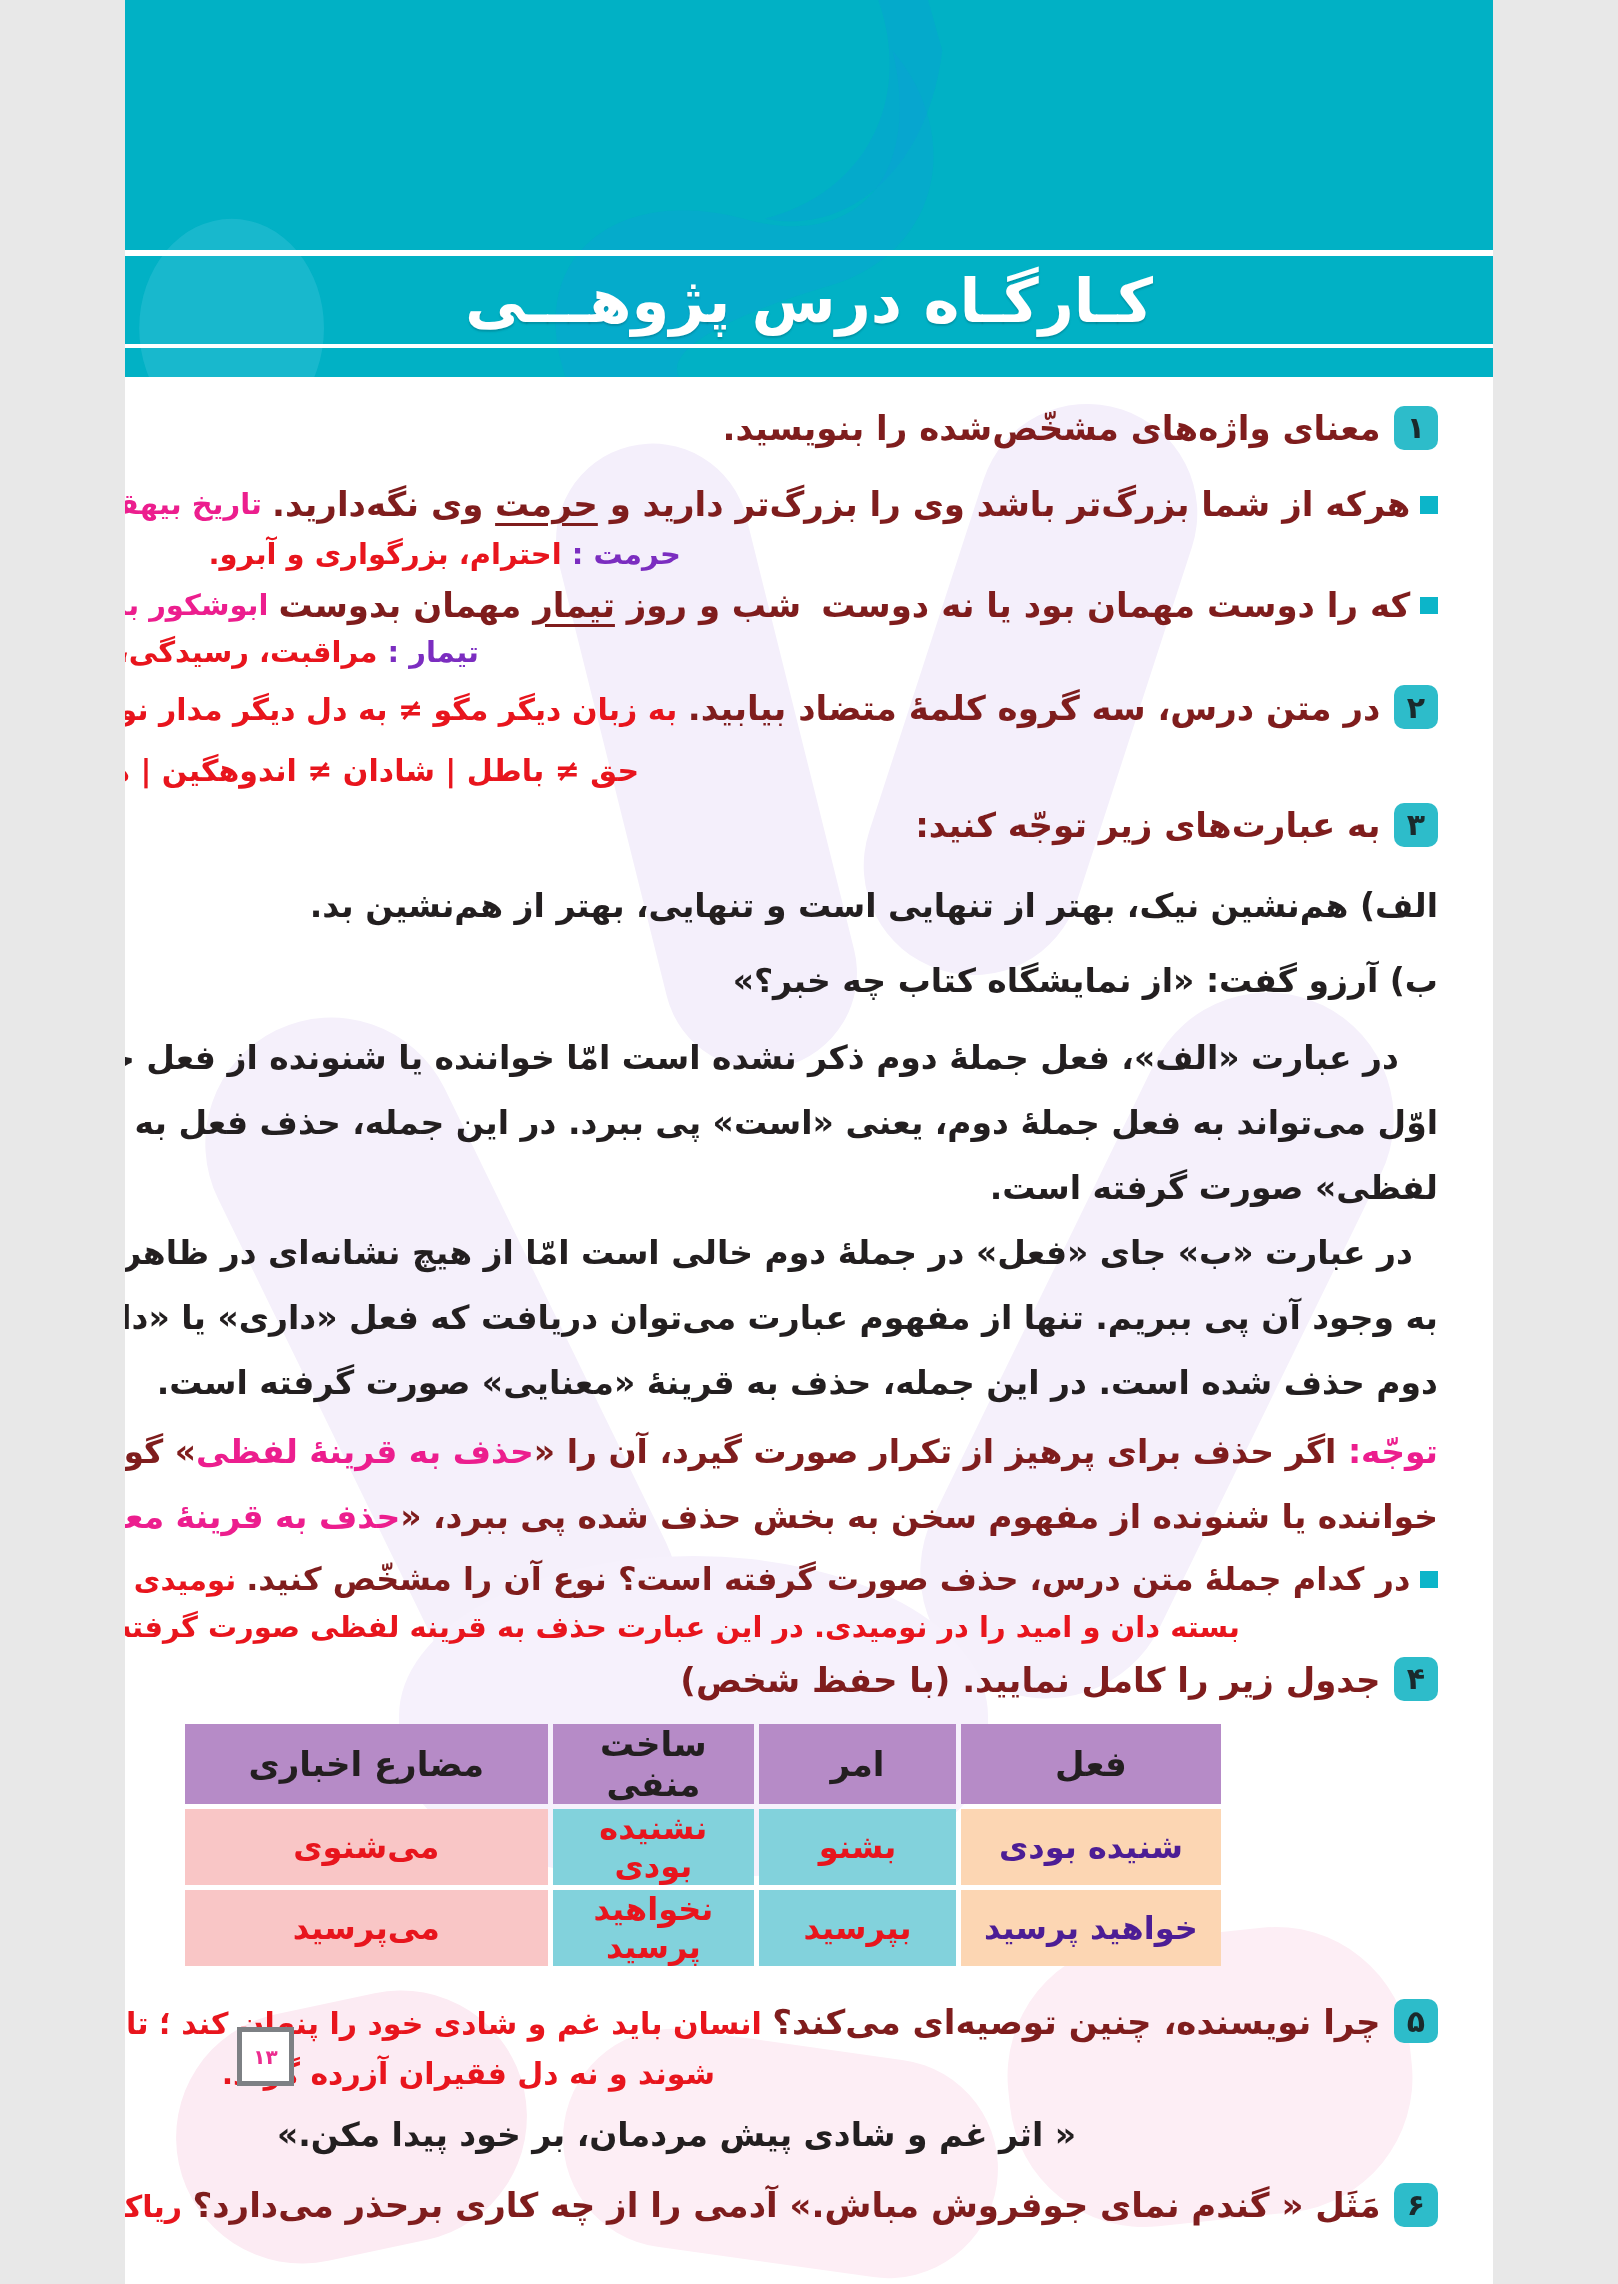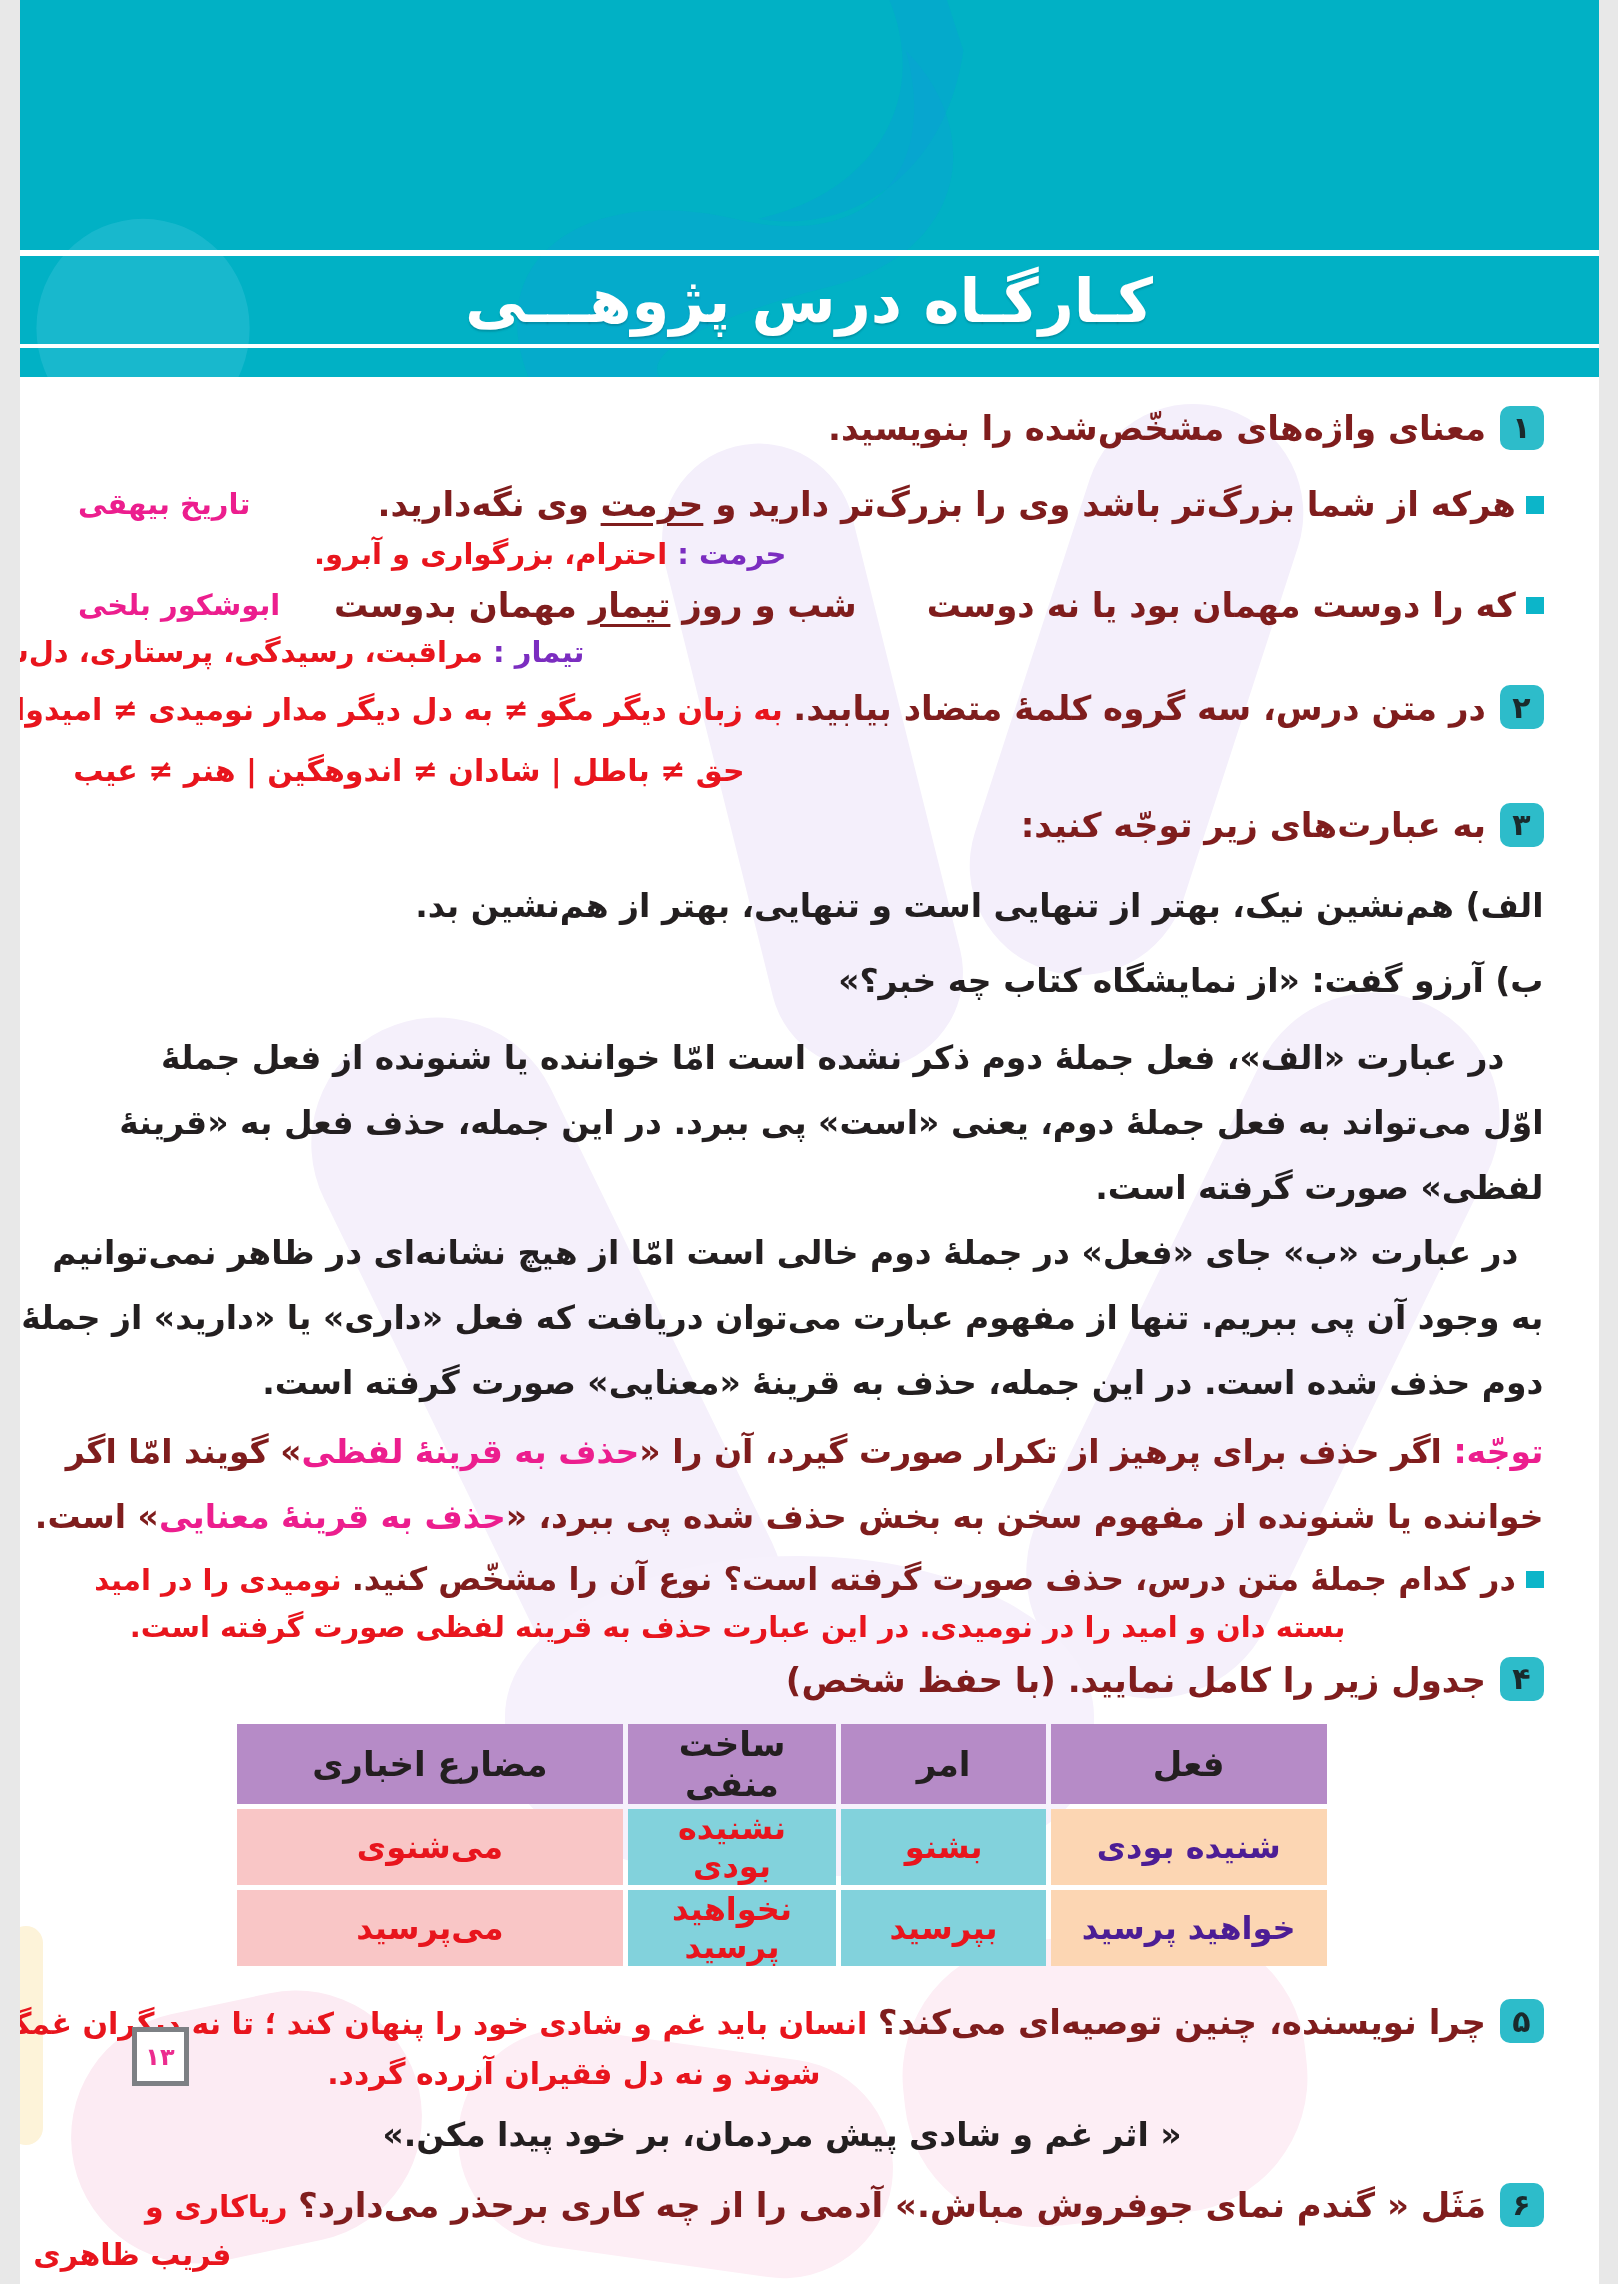--- a/index.html
+++ b/index.html
@@ -1,21 +1,20 @@
 <!DOCTYPE html>
 <html lang="fa" dir="rtl" style="font-size:13.5px"><head>
 <meta charset="utf-8">
 <style>
   html,body{margin:0;padding:0;background:#e8e8e8;}
   .page{
-    position:relative;width:1559px;height:2284px;margin:0 auto;
+    position:relative;width:1368px;height:2284px;margin:0 auto;
     background:#ffffff;overflow:hidden;direction:rtl;
     font-family:"DejaVu Sans","Liberation Sans",sans-serif;
     color:#231f20;
-    padding-left:20px;
   }
   
   .header{position:absolute;top:0;left:0;width:100%;height:377px;background:#01b1c5;}
   .header .swoosh{position:absolute;top:0;left:0;width:100%;height:100%;}
   .hline{position:absolute;left:0;width:100%;background:#ffffff;z-index:3;}
   .hline.l1{top:250px;height:5.9px;}
   .hline.l2{top:344px;height:4.2px;}
   .title-band{
     position:absolute;top:256px;left:0;width:100%;height:88px;z-index:2;
     display:flex;align-items:center;justify-content:center;
@@ -67,21 +66,21 @@
   .td-fel{background:#fcd6b3;color:#4c1d95;width:252px;}
   .td-amr{background:#82d2dc;color:#e8151d;width:181px;}
   .td-sakht{background:#82d2dc;color:#e8151d;width:185px;}
   .td-mozare{background:#f9c6c6;color:#e8151d;width:362px;}
   
   .pagenum-box{
     position:absolute;left:112px;top:2027px;width:47px;height:49px;z-index:2;
     background:#ffffff;border:5.9px solid #7d8084;
     display:flex;align-items:center;justify-content:center;
   }
-  .pagenum{color:#ec2c8f;font-size:24px;font-weight:bold;}
+  .pagenum{color:#ec2c8f;font-size:20px;font-weight:bold;}
 </style>
 </head>
 <body>
 
 <div class="page">
 
   <div class="header">
     <svg class="swoosh" viewBox="0 0 1925 448" preserveAspectRatio="none">
       <path d="M620,448 C560,300 700,220 870,260 C1040,300 1120,200 1080,60 C1180,160 1150,300 990,340 C830,380 760,420 780,448 Z" fill="#0aa6cf" opacity="0.55"></path>
       <path d="M1060,0 C1110,120 1040,230 900,260 C1020,280 1130,200 1150,60 L1130,0 Z" fill="#0c9fd6" opacity="0.35"></path>

